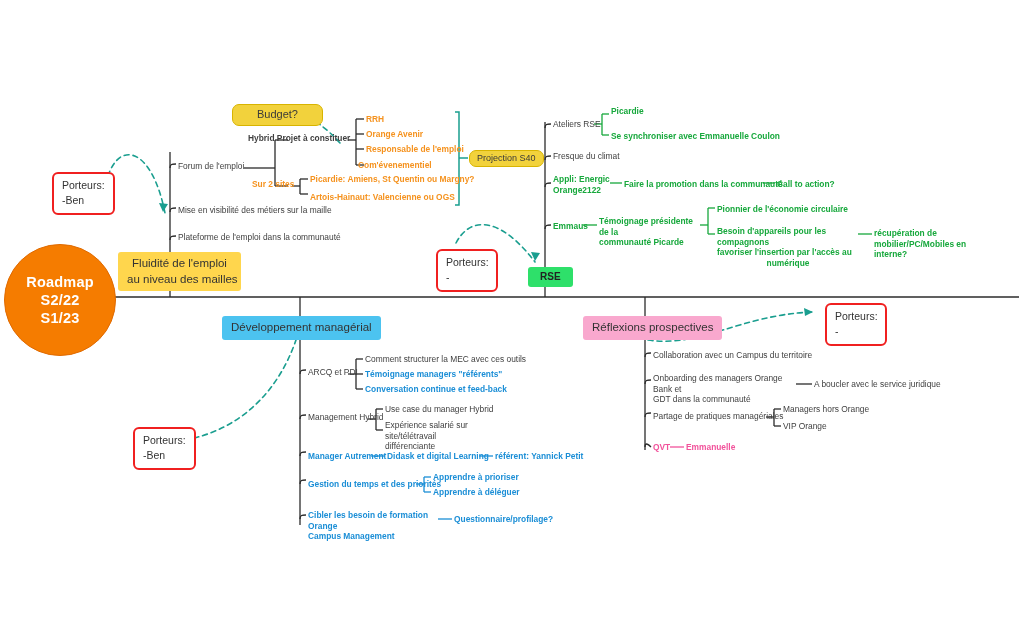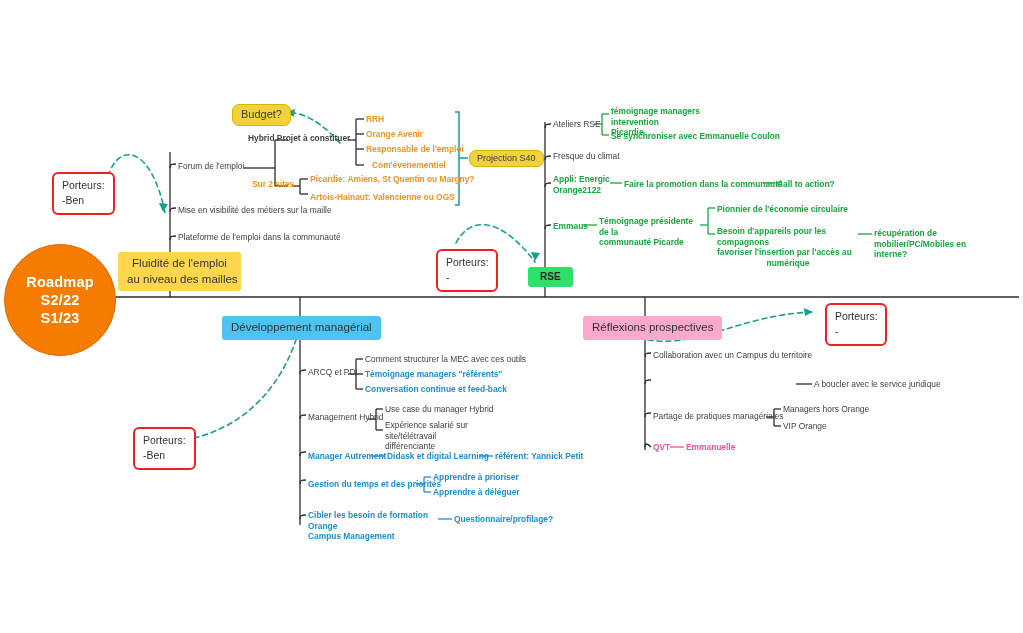--- a/index.html
+++ b/index.html
@@ -29,21 +29,21 @@
     text-align:center;line-height:1.35;
   }
   .chip-yellow{background:#ffd64d;}
   .chip-blue{background:#4cc3f0;}
   .chip-pink{background:#f9a8ce;}
   .chip-green{background:#2ee06a;font-weight:bold;font-size:10px;color:#222;padding:3px 12px;}
 
   
   .pill{
     background:#f2d23c;border:1px solid #d8b400;border-radius:7px;
-    padding:3px 8px;font-size:11px;color:#3a3a3a;
+    padding:3px 24px;font-size:11px;color:#3a3a3a;
   }
   .pill-sm{font-size:9px;padding:2px 7px;}
 
   
   .porteurs{
     border:2.5px solid #f02020;border-radius:6px;background:#fff;
     padding:4px 8px 5px 8px;font-size:10.5px;color:#333;line-height:1.45;
   }
 
   
@@ -205,38 +205,37 @@
 
   <div class="node pill pill-sm" style="left:469px;top:150px;">Projection S40</div>
 
   <div class="node lf" style="left:178px;top:161px;">Forum de l'emploi</div>
   <div class="node lf b" style="left:248px;top:133px;">Hybrid Projet à constituer</div>
   <div class="node or" style="left:252px;top:179px;">Sur 2 sites</div>
 
   <div class="node or" style="left:366px;top:114px;">RRH</div>
   <div class="node or" style="left:366px;top:129px;">Orange Avenir</div>
   <div class="node or" style="left:366px;top:144px;">Responsable de l'emploi</div>
-  <div class="node or" style="left:372px;top:160px;text-align:center;">Com'évenementiel</div>
+  <div class="node or" style="left:358px;top:160px;text-align:center;">Com'évenementiel</div>
 
   <div class="node or" style="left:310px;top:174px;">Picardie: Amiens, St Quentin ou Margny?</div>
   <div class="node or" style="left:310px;top:192px;">Artois-Hainaut: Valencienne ou OGS</div>
 
   <div class="node lf" style="left:178px;top:205px;">Mise en visibilité des métiers sur la maille</div>
   <div class="node lf" style="left:178px;top:232px;">Plateforme de l'emploi dans la communauté</div>
 
   <div class="node chip chip-green" style="left:528px;top:267px;">RSE</div>
 
   <div class="node porteurs" style="left:436px;top:249px;width:42px;">
     <div>Porteurs:</div>
     <div>-</div>
   </div>
 
   <div class="node lf" style="left:553px;top:119px;">Ateliers RSE</div>
   <div class="node gr" style="left:611px;top:106px;width:135px;white-space:normal;">
-    <div>témoignage managers intervention</div>
     <div>Picardie</div>
   </div>
   <div class="node gr" style="left:611px;top:131px;">Se synchroniser avec Emmanuelle Coulon</div>
 
   <div class="node lf" style="left:553px;top:151px;">Fresque du climat</div>
 
   <div class="node gr" style="left:553px;top:174px;">
     <div>Appli: Energic</div>
     <div>Orange2122</div>
   </div>
@@ -294,20 +293,24 @@
 
   <div class="node chip chip-pink" style="left:583px;top:316px;">Réflexions prospectives</div>
 
   <div class="node porteurs" style="left:825px;top:303px;width:42px;">
     <div>Porteurs:</div>
     <div>-</div>
   </div>
 
   <div class="node lf" style="left:653px;top:350px;">Collaboration avec un Campus du territoire</div>
 
+  <div class="node lf" style="left:653px;top:373px;width:146px;white-space:normal;">
+    <div>Onboarding des managers Orange Bank et</div>
+    <div>GDT dans la communauté</div>
+  </div>
   <div class="node lf" style="left:814px;top:379px;">A boucler avec le service juridique</div>
 
   <div class="node lf" style="left:653px;top:411px;">Partage de pratiques managériales</div>
   <div class="node lf" style="left:783px;top:404px;">Managers hors Orange</div>
   <div class="node lf" style="left:783px;top:421px;">VIP Orange</div>
 
   <div class="node pk" style="left:653px;top:442px;">QVT</div>
   <div class="node pk" style="left:686px;top:442px;">Emmanuelle</div>
 
 </div>

